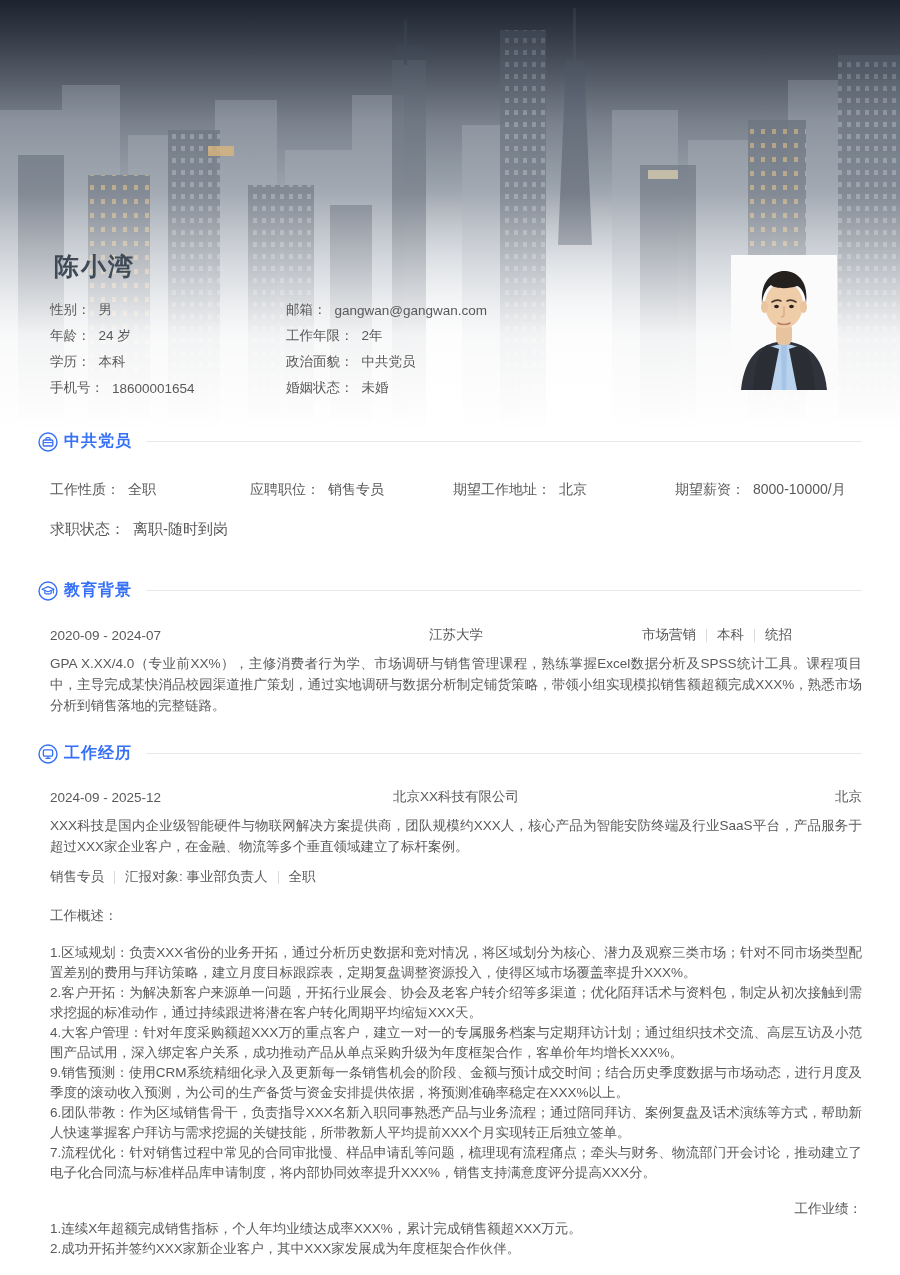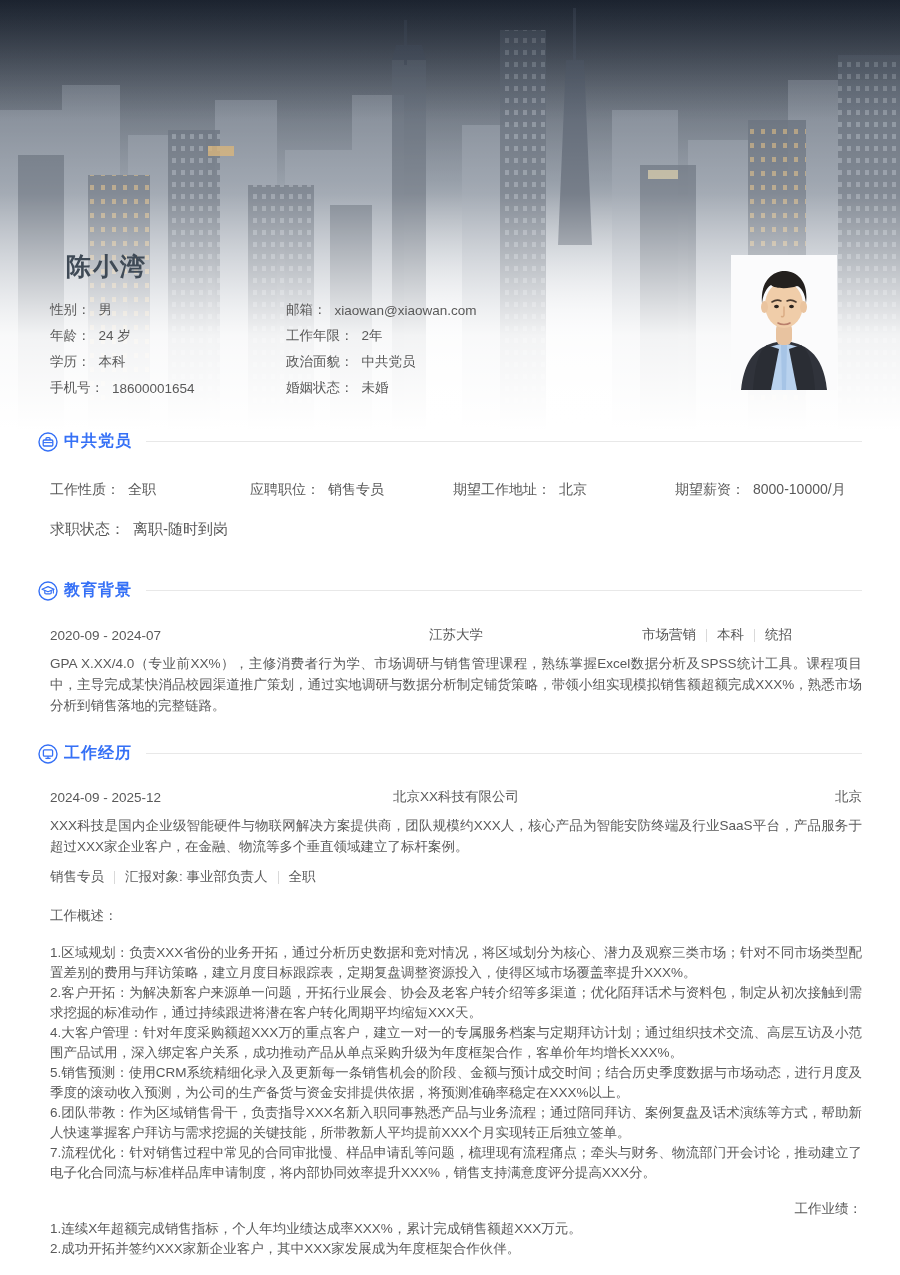--- a/index.html
+++ b/index.html
@@ -9,21 +9,21 @@
     background:#ffffff; overflow:hidden;
     font-family:"Liberation Sans","DejaVu Sans",sans-serif;
     color:#595959;
   }
   .banner { position:absolute; top:0; left:0; width:900px; height:430px; pointer-events:none; }
 
   .content { position:relative; padding:0 38px; }
 
   
   .name {
-    padding-top:250px; margin-left:28px;
+    padding-top:250px; margin-left:16px;
     font-size:25px; font-weight:700; color:#3f4a56; letter-spacing:2px;
   }
   .info-grid { display:flex; margin:14px 0 0 12px; }
   .info-col-left  { width:236px; }
   .info-col-right { flex:1; }
   .info-row { display:flex; align-items:center; height:26px; font-size:13.5px; color:#595959; }
   .info-row .lbl { white-space:pre; }
   .info-row .val { margin-left:8px; }
 
   .id-photo {
@@ -210,21 +210,21 @@
           <span class="val">本科</span>
         </div>
         <div class="info-row">
           <span class="lbl">手机号：</span>
           <span class="val">18600001654</span>
         </div>
       </div>
       <div class="info-col-right">
         <div class="info-row">
           <span class="lbl">邮箱：</span>
-          <span class="val">xiaowan@xiaowan.com</span>
+          <span class="val">gangwan@gangwan.com</span>
         </div>
         <div class="info-row">
           <span class="lbl">工作年限：</span>
           <span class="val">2年</span>
         </div>
         <div class="info-row">
           <span class="lbl">政治面貌：</span>
           <span class="val">中共党员</span>
         </div>
         <div class="info-row">
@@ -319,21 +319,21 @@
         <span>汇报对象: 事业部负责人</span>
         <span class="vsep"></span>
         <span>全职</span>
       </div>
 
       <div class="block-title">工作概述：</div>
       <div class="item-list">
         <p class="para">1.区域规划：负责XXX省份的业务开拓，通过分析历史数据和竞对情况，将区域划分为核心、潜力及观察三类市场；针对不同市场类型配置差别的费用与拜访策略，建立月度目标跟踪表，定期复盘调整资源投入，使得区域市场覆盖率提升XXX%。</p>
         <p class="para">2.客户开拓：为解决新客户来源单一问题，开拓行业展会、协会及老客户转介绍等多渠道；优化陌拜话术与资料包，制定从初次接触到需求挖掘的标准动作，通过持续跟进将潜在客户转化周期平均缩短XXX天。</p>
         <p class="para">4.大客户管理：针对年度采购额超XXX万的重点客户，建立一对一的专属服务档案与定期拜访计划；通过组织技术交流、高层互访及小范围产品试用，深入绑定客户关系，成功推动产品从单点采购升级为年度框架合作，客单价年均增长XXX%。</p>
-        <p class="para">5.销售预测：使用CRM系统精细化录入及更新每一条销售机会的阶段、金额与预计成交时间；结合历史季度数据与市场动态，进行月度及季度的滚动收入预测，为公司的生产备货与资金安排提供依据，将预测准确率稳定在XXX%以上。</p>
+        <p class="para">9.销售预测：使用CRM系统精细化录入及更新每一条销售机会的阶段、金额与预计成交时间；结合历史季度数据与市场动态，进行月度及季度的滚动收入预测，为公司的生产备货与资金安排提供依据，将预测准确率稳定在XXX%以上。</p>
         <p class="para">6.团队带教：作为区域销售骨干，负责指导XXX名新入职同事熟悉产品与业务流程；通过陪同拜访、案例复盘及话术演练等方式，帮助新人快速掌握客户拜访与需求挖掘的关键技能，所带教新人平均提前XXX个月实现转正后独立签单。</p>
         <p class="para">7.流程优化：针对销售过程中常见的合同审批慢、样品申请乱等问题，梳理现有流程痛点；牵头与财务、物流部门开会讨论，推动建立了电子化合同流与标准样品库申请制度，将内部协同效率提升XXX%，销售支持满意度评分提高XXX分。</p>
       </div>
 
       <div class="block-title ach-title">工作业绩：</div>
       <div class="ach-list">
         <p class="para">1.连续X年超额完成销售指标，个人年均业绩达成率XXX%，累计完成销售额超XXX万元。</p>
         <p class="para">2.成功开拓并签约XXX家新企业客户，其中XXX家发展成为年度框架合作伙伴。</p>
 
       </div>

